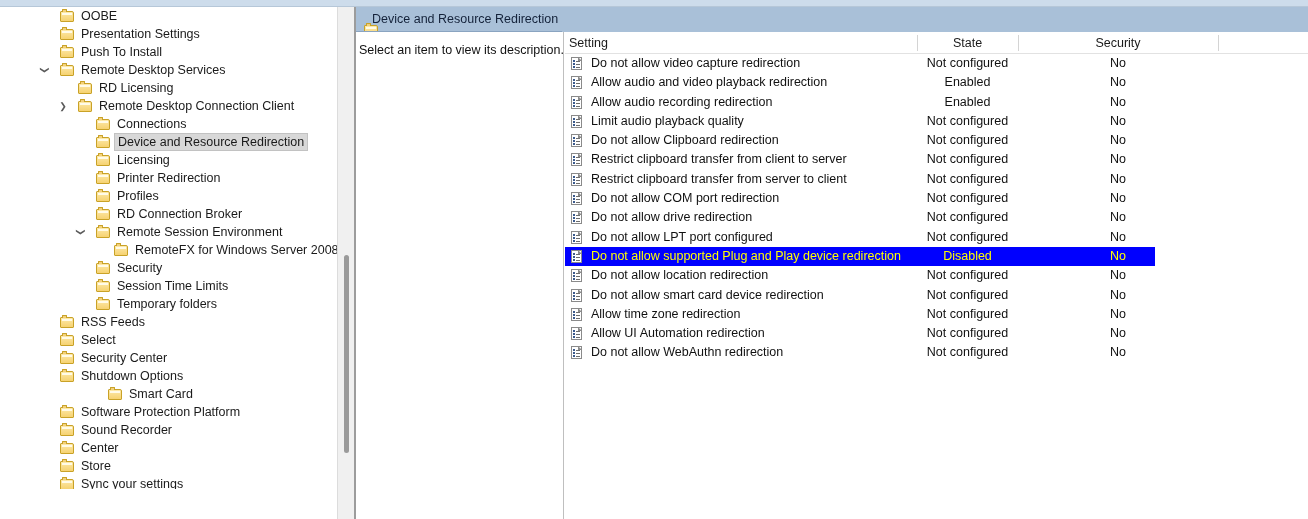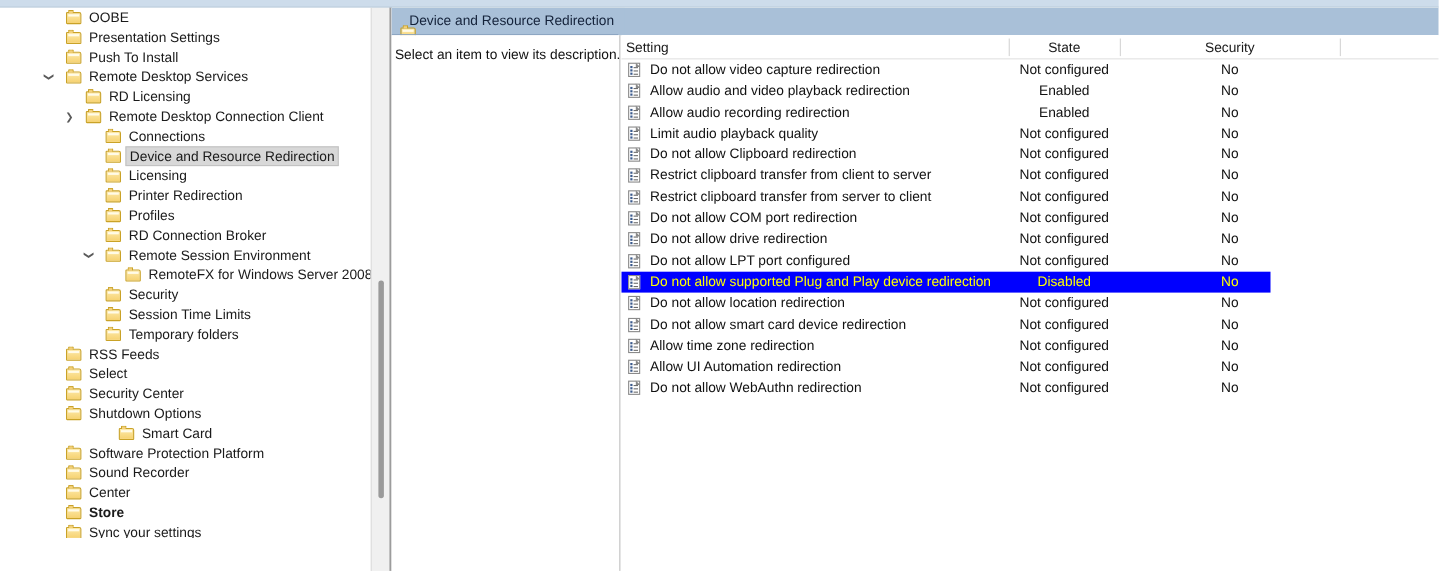--- a/index.html
+++ b/index.html
@@ -441,21 +441,21 @@
     <div class="tree-row" style="top: 0px;">
       <span class="fldr" style="position: absolute; left: 60px; top: 4px;">
         <i></i>
       </span>
       <span class="lbl" style="left: 81px;"><span class="lblbox">Center</span></span>
     </div>
     <div class="tree-row" style="top: 0px;">
       <span class="fldr" style="position: absolute; left: 60px; top: 4px;">
         <i></i>
       </span>
-      <span class="lbl" style="left: 81px; font-weight: bold;"><span class="lblbox">Store</span></span>
+      <span class="lbl" style="left: 81px;"><span class="lblbox">Store</span></span>
     </div>
     <div class="tree-row" style="top: 0px; height: 14px; overflow: hidden;">
       <span class="fldr" style="position: absolute; left: 60px; top: 4px;">
         <i></i>
       </span>
       <span class="lbl" style="left: 81px;"><span class="lblbox">Sync your settings</span></span>
     </div>
   </div>
 
 <div id="tree-scroll">

